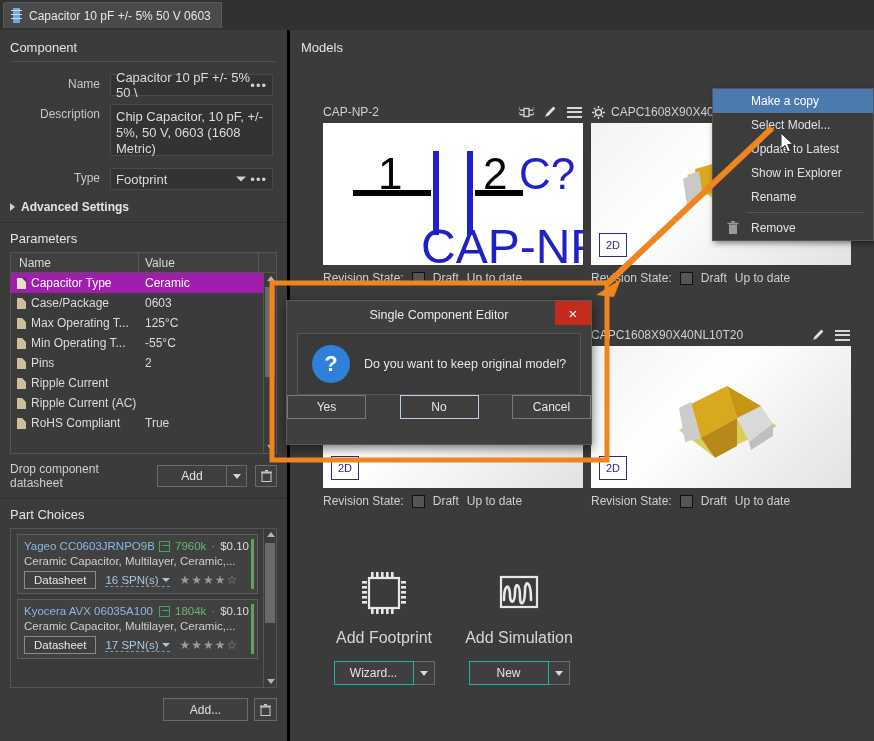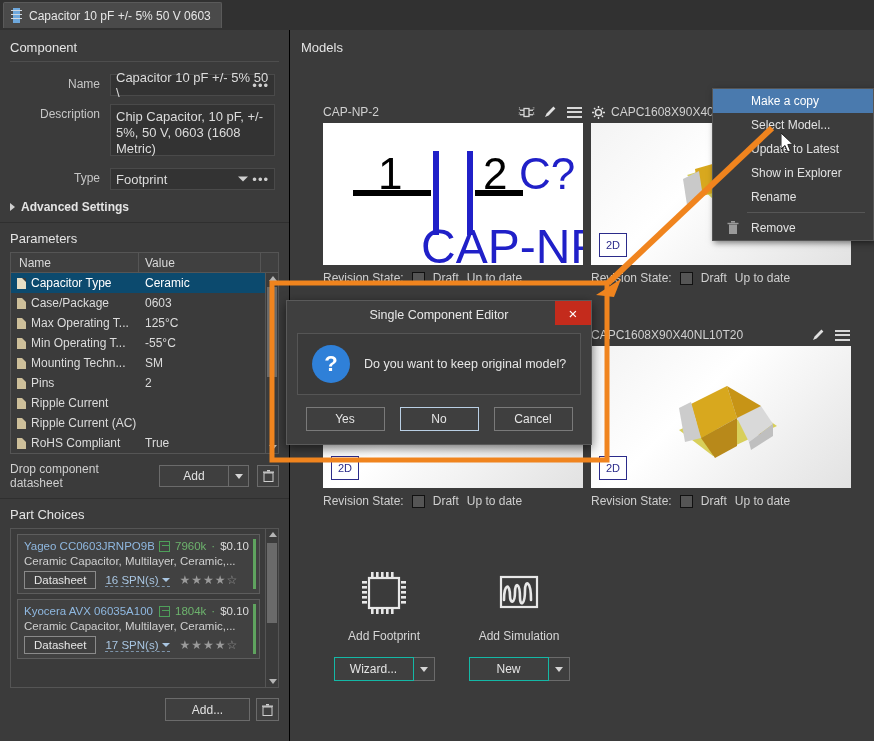--- a/index.html
+++ b/index.html
@@ -32,21 +32,21 @@
   .tab-icon { width:11px; height:15px; position:relative; flex:0 0 auto;}
   .tab-icon .body { position:absolute; left:2px; top:0; width:7px; height:15px; background:#6ea8dd; }
   .tab-icon .l1 { position:absolute; left:0; top:2px; width:11px; height:1px; background:#cfd8e0; }
   .tab-icon .l2 { position:absolute; left:0; top:6px; width:11px; height:1px; background:#cfd8e0; }
   .tab-icon .l3 { position:absolute; left:0; top:10px; width:11px; height:1px; background:#cfd8e0; }
 
   
   .left {
     position:absolute; left:0; top:30px; width:290px; bottom:0;
     background:#3b3b3b;
-    border-right:1px solid #000000;
+    border-right:3px solid #000000;
   }
   .sec-title { font-size:13px; color:#e4e4e4; padding:10px 12px 6px 10px; }
   .hr { height:1px; background:#4e4e4e; margin:0 10px; }
   .hr-full { height:1px; background:#2f2f2f; }
 
   .frow { display:flex; align-items:flex-start; padding:4px 14px 4px 0; }
   .flabel { width:110px; text-align:right; padding-right:10px; color:#c6c6c6; font-size:12px; line-height:20px;}
   .finput {
     flex:1; background:#333333; border:1px solid #4a4a4a;
     color:#dcdcdc; font-size:13px; padding:3px 5px; height:22px;
@@ -61,21 +61,21 @@
 
   
   .ptable { margin:0 10px; border:1px solid #555; background:#3b3b3b; }
   .phead { display:flex; background:#404040; height:20px; align-items:center; border-bottom:1px solid #555;}
   .phead div { font-size:12px; color:#d9d9d9; }
   .pc1 { width:128px; padding-left:8px; border-right:1px solid #555; height:20px; line-height:20px;}
   .pc2 { flex:1; padding-left:6px; border-right:1px solid #555; height:20px; line-height:20px;}
   .pc3 { width:17px; }
   .pbody { position:relative; height:180px; overflow:hidden; }
   .prow { display:flex; height:20px; align-items:center; font-size:12px; }
-  .prow.sel { background:#0c4a6e; }
+  .prow.sel { background:#a21caf; }
   .prow .nm { width:128px; padding-left:6px; display:flex; align-items:center; gap:5px; color:#dcdcdc; white-space:nowrap; overflow:hidden;}
   .prow.sel .nm, .prow.sel .vl { color:#fff; }
   .prow .vl { flex:1; padding-left:6px; color:#dcdcdc;}
   .sheeticon { width:9px; height:11px; background:#cdbf9a; position:relative; flex:0 0 auto;}
   .sheeticon:after{content:"";position:absolute;right:0;top:0;border-left:4px solid transparent;border-top:4px solid #3b3b3b;}
   .prow.sel .sheeticon{background:#e8dfc5;}
   .pscroll { position:absolute; right:0; top:0; width:13px; bottom:0; background:#3b3b3b; border-left:1px solid #555;}
   .pthumb { position:absolute; left:1px; top:14px; width:10px; height:90px; background:#6a6a6a;}
   .parrow-u{position:absolute;left:3px;top:3px;width:0;height:0;border-left:4px solid transparent;border-right:4px solid transparent;border-bottom:5px solid #b5b5b5;}
   .parrow-d{position:absolute;left:3px;bottom:3px;width:0;height:0;border-left:4px solid transparent;border-right:4px solid transparent;border-top:5px solid #b5b5b5;}
@@ -133,21 +133,21 @@
   .mview { height:142px; background:#ffffff; position:relative; overflow:hidden;}
   .mview.grad { background:linear-gradient(135deg,#f3f3f3 0%,#ffffff 40%,#e2e2e2 100%); }
   .badge2d { position:absolute; left:8px; bottom:8px; width:28px; height:24px; background:#fff;
              border:1px solid #2b2b8a; color:#2b2b8a; font-size:11px; display:flex; align-items:center; justify-content:center;margin-top:22px;}
   .revrow { display:flex; align-items:center; gap:8px; padding-top:6px; font-size:12px; color:#cfcfcf;}
   .chk { width:13px; height:13px; background:#555; border:1px solid #111; }
 
   
   .addarea { position:absolute; left:0; right:0; top:505px; }
   .addcol { position:absolute; width:180px; text-align:center; }
-  .addlabel { font-size:12px; color:#d6d6d6; margin-top:8px;}
+  .addlabel { font-size:16px; color:#d6d6d6; margin-top:8px;}
   .addbtnrow { display:flex; justify-content:center; margin-top:14px;}
   .wiz { width:80px; height:24px; background:#3f3f3f;border:1px solid #14b8a6;color:#e4e4e4;
          display:flex;align-items:center;justify-content:center;font-size:12px;}
   .wizarrow { width:21px;height:24px;background:#3f3f3f;border:1px solid #6b6b6b;border-left:none;
          display:flex;align-items:center;justify-content:center;}
   .wizarrow i{width:0;height:0;border-left:4px solid transparent;border-right:4px solid transparent;border-top:5px solid #d5d5d5;}
 
   
   .ctxmenu {
     position:absolute; left:712px; top:88px; width:162px; background:#3c3c3c;
@@ -168,21 +168,21 @@
     box-shadow:0 3px 10px rgba(0,0,0,.55);
   }
   .dlg-title { height:28px; display:flex; align-items:center; justify-content:center; font-size:12.5px; color:#e8e8e8;}
   .dlg-close { position:absolute; right:0; top:0; width:36px; height:24px; background:#c42b1c;
                color:#fff; display:flex; align-items:center; justify-content:center; font-size:15px;}
   .dlg-body { margin:4px 10px 0 10px; height:62px; background:#3a3a3a; border:1px solid #555;
               display:flex; align-items:center; gap:14px; padding-left:14px;}
   .qmark { width:38px;height:38px;border-radius:50%;background:#2f80d8;color:#fff;
            display:flex;align-items:center;justify-content:center;font-size:22px;font-weight:bold; flex:0 0 auto;}
   .dlg-msg { font-size:12.5px; color:#e6e6e6;}
-  .dlg-btns { display:flex; gap:15px; justify-content:center; margin-top:12px;}
+  .dlg-btns { display:flex; gap:15px; justify-content:space-between; }
   .dbtn { width:79px;height:24px;background:#3f3f3f;border:1px solid #7a7a7a;color:#e6e6e6;
           display:flex;align-items:center;justify-content:center;font-size:12px;}
   .dbtn.focus { border:1px solid #b9cfe4; }
 
   
   .anno { position:absolute; inset:0; pointer-events:none; z-index:70; }
 </style>
 </head>
 <body>
 
@@ -268,27 +268,20 @@
                 <span>Max Operating T...</span>
               </div>
               <div class="vl">125°C</div>
             </div>
             <div class="prow">
               <div class="nm">
                 <span class="sheeticon"></span>
                 <span>Min Operating T...</span>
               </div>
               <div class="vl">-55°C</div>
-            </div>
-            <div class="prow">
-              <div class="nm">
-                <span class="sheeticon"></span>
-                <span>Mounting Techn...</span>
-              </div>
-              <div class="vl">SM</div>
             </div>
             <div class="prow">
               <div class="nm">
                 <span class="sheeticon"></span>
                 <span>Pins</span>
               </div>
               <div class="vl">2</div>
             </div>
             <div class="prow">
               <div class="nm">

